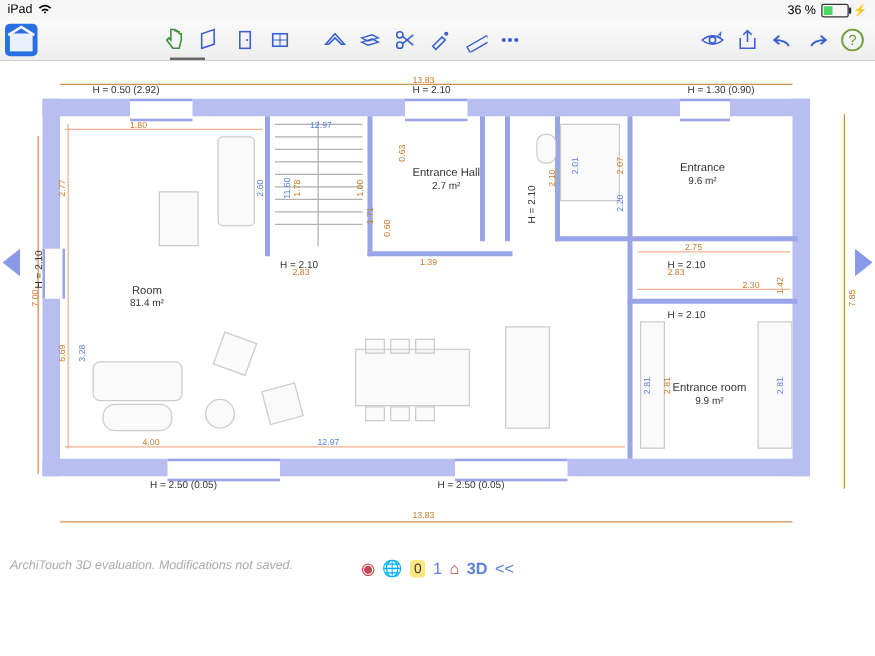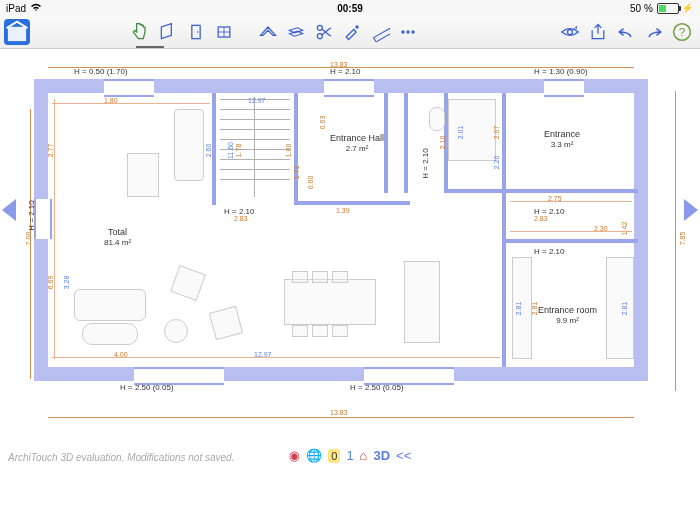--- a/index.html
+++ b/index.html
@@ -1,17 +1,17 @@
 <!DOCTYPE html>
 <html><head>
 <meta charset="utf-8">
 <style>
 html,body{margin:0;padding:0;width:700px;height:525px;font-family:Helvetica,Arial,sans-serif;background:#fff;overflow:hidden}
 .status-bar{height:16px;background:#f7f7f7;display:flex;align-items:center;font-size:10px;color:#000;padding:0 6px;justify-content:space-between}
-.status-left,.status-right{display:flex;align-items:center;gap:4px}
+.status-left,.status-right{display:flex;align-items:flex-start;gap:4px}
 .status-center{position:absolute;left:0;right:0;text-align:center;font-weight:600}
 .toolbar{height:32px;background:linear-gradient(#fafafa,#eee);border-bottom:1px solid #ccc;display:flex;align-items:center;padding:0 4px;position:relative}
 .tool-btn{width:26px;height:26px;display:flex;align-items:center;justify-content:center;margin:0 1px;cursor:pointer;color:#3a5fd0}
 .tool-btn svg{width:20px;height:20px}
 .app-icon{width:26px;height:26px;background:#2a6fe0;border-radius:4px;display:flex;align-items:center;justify-content:center;color:#fff;font-size:14px;margin-right:6px}
 .edition-label{position:absolute;left:136px;top:30px;font-size:9px;color:#666;border-top:2px solid #666;padding-top:1px}
 .tool-right{margin-left:auto;display:flex;align-items:center}
 .canvas{position:relative;width:700px;height:430px;background:#fff}
 .plan{position:absolute;left:34px;top:30px;width:614px;height:302px}
 .outer-wall{position:absolute;background:#b8bef0}
@@ -19,21 +19,21 @@
 .room-label .area{font-size:8px}
 .dim{position:absolute;font-size:7px;color:#c77a2a}
 .dim-blue{position:absolute;font-size:7px;color:#5a7fe0}
 .wall-label{position:absolute;font-size:8px;color:#333}
 .thin-wall{position:absolute;background:#9aa4e8}
 .furn{position:absolute;border:1px solid #ccc;background:rgba(240,240,240,0.3)}
 .dim-line{position:absolute;border-top:1px solid #d09050}
 .dim-line-v{position:absolute;border-left:1px solid #d09050}
 .inner-line{position:absolute;background:#e89060;opacity:0.7}
 .stair-line{position:absolute;background:#b0b0b0}
-.bottom-bar{position:absolute;bottom:16px;left:0;right:0;height:28px;display:flex;align-items:flex-end;padding:0 8px;font-size:11px}
+.bottom-bar{position:absolute;bottom:4px;left:0;right:0;height:28px;display:flex;align-items:flex-start;padding:0 8px;font-size:11px}
 .eval-text{color:#aaa;font-style:italic;font-size:10px}
 .floor-info{margin-left:auto;color:#5a7fe0;font-size:10px}
 .view-controls{position:absolute;left:0;right:0;text-align:center;display:flex;justify-content:center;align-items:center;gap:6px;color:#5a7fe0;font-size:13px}
 .lvl-badge{background:#ffe680;border-radius:3px;padding:1px 3px;color:#333;font-size:11px}
 .side-arrow{position:absolute;width:14px;height:22px;background:#8a9ae8;top:150px}
 .side-arrow.left{left:2px;clip-path:polygon(100% 0,100% 100%,0 50%)}
 .side-arrow.right{right:2px;clip-path:polygon(0 0,0 100%,100% 50%)}
 .battery{display:inline-block;width:20px;height:9px;border:1px solid #333;border-radius:2px;position:relative}
 .battery::after{content:"";position:absolute;right:-3px;top:2px;width:2px;height:5px;background:#333;border-radius:0 1px 1px 0}
 .battery-fill{position:absolute;left:1px;top:1px;bottom:1px;width:35%;background:#4cd964}
@@ -43,23 +43,22 @@
 
 <div class="status-bar">
   <div class="status-left">
     <span>iPad</span>
     <span>
       <svg width="12" height="10" viewBox="0 0 12 10">
           <path d="M6 9L7 7.5Q6 7 5 7.5Z M3 6Q6 3.5 9 6L8 7Q6 5.5 4 7Z M1 4Q6 -0.5 11 4L10 5Q6 1.5 2 5Z" fill="#000"></path>
         </svg>
     </span>
   </div>
-  <div class="status-center">00:59</div>
   <div class="status-right">
-    <span>50 %</span>
+    <span>36 %</span>
     <span class="battery">
         <span class="battery-fill"></span>
       </span>
     <span style="font-size:9px">⚡</span>
   </div>
 </div>
 
 <div class="toolbar">
   <div class="app-icon">
     <svg viewBox="0 0 20 20">
@@ -234,39 +233,39 @@
     <div class="furn" style="left:414px;top:20px;width:46px;height:60px"></div>
     <div class="furn" style="left:395px;top:28px;width:14px;height:22px;border-radius:7px"></div>
 
     <div class="inner-line" style="left:18px;top:24px;width:158px;height:1px"></div>
     <div class="inner-line" style="left:18px;top:278px;width:448px;height:1px"></div>
     <div class="inner-line" style="left:20px;top:20px;width:1px;height:260px"></div>
     <div class="inner-line" style="left:476px;top:122px;width:122px;height:1px"></div>
     <div class="inner-line" style="left:476px;top:152px;width:122px;height:1px"></div>
 
     <div class="room-label" style="left:70px;top:148px">
-      <div>Total</div>
+      <div>Room</div>
         <div class="area">81.4 m²</div>
     </div>
     <div class="room-label" style="left:296px;top:54px">
       <div>Entrance Hall</div>
         <div class="area">2.7 m²</div>
     </div>
     <div class="room-label" style="left:510px;top:50px">
       <div>Entrance</div>
-        <div class="area">3.3 m²</div>
+        <div class="area">9.6 m²</div>
     </div>
     <div class="room-label" style="left:504px;top:226px">
       <div>Entrance room</div>
         <div class="area">9.9 m²</div>
     </div>
 
-    <div class="wall-label" style="left:40px;top:-12px">H = 0.50 (1.70)</div>
+    <div class="wall-label" style="left:40px;top:-12px">H = 0.50 (2.92)</div>
     <div class="wall-label" style="left:296px;top:-12px">H = 2.10</div>
-    <div class="wall-label" style="left:500px;top:-12px">H = 1.30 (0.90)</div>
+    <div class="wall-label" style="left:516px;top:-12px">H = 1.30 (0.90)</div>
     <div class="wall-label" style="left:190px;top:128px">H = 2.10</div>
     <div class="wall-label" style="left:500px;top:128px">H = 2.10</div>
     <div class="wall-label" style="left:500px;top:168px">H = 2.10</div>
     <div class="wall-label" style="left:86px;top:304px">H = 2.50 (0.05)</div>
     <div class="wall-label" style="left:316px;top:304px">H = 2.50 (0.05)</div>
     <div class="wall-label" style="left:-18px;top:132px;transform:rotate(-90deg)">H = 2.10</div>
     <div class="wall-label" style="left:376px;top:80px;transform:rotate(-90deg)">H = 2.10</div>
 
     <div class="dim" style="left:70px;top:18px">1.80</div>
     <div class="dim" style="left:10px;top:68px;transform:rotate(-90deg)">2.77</div>

